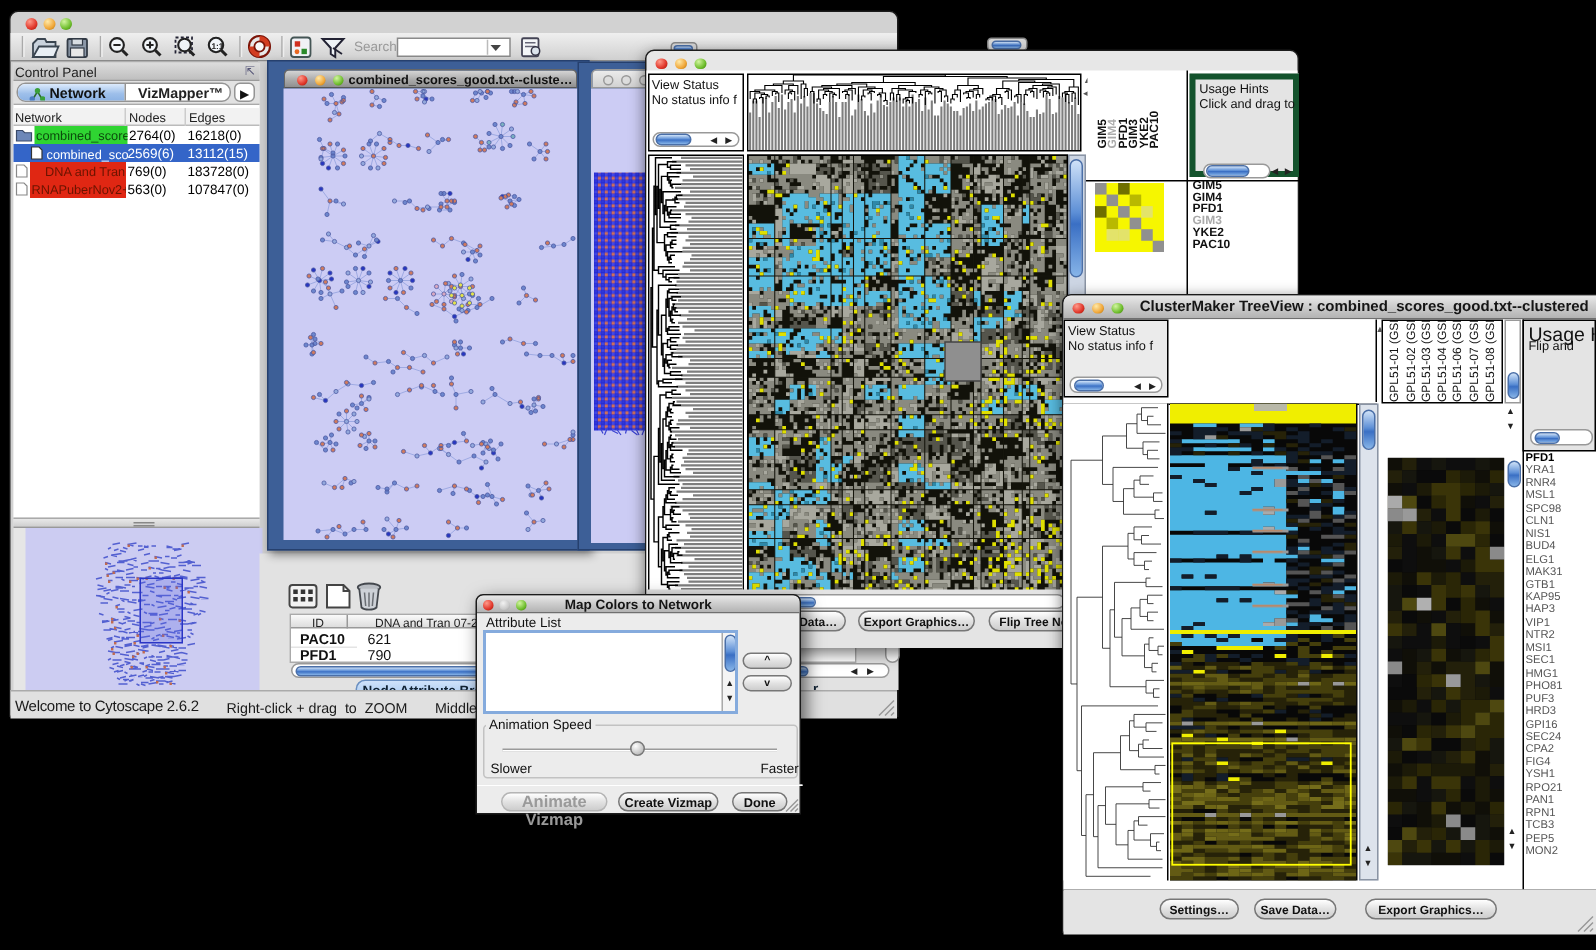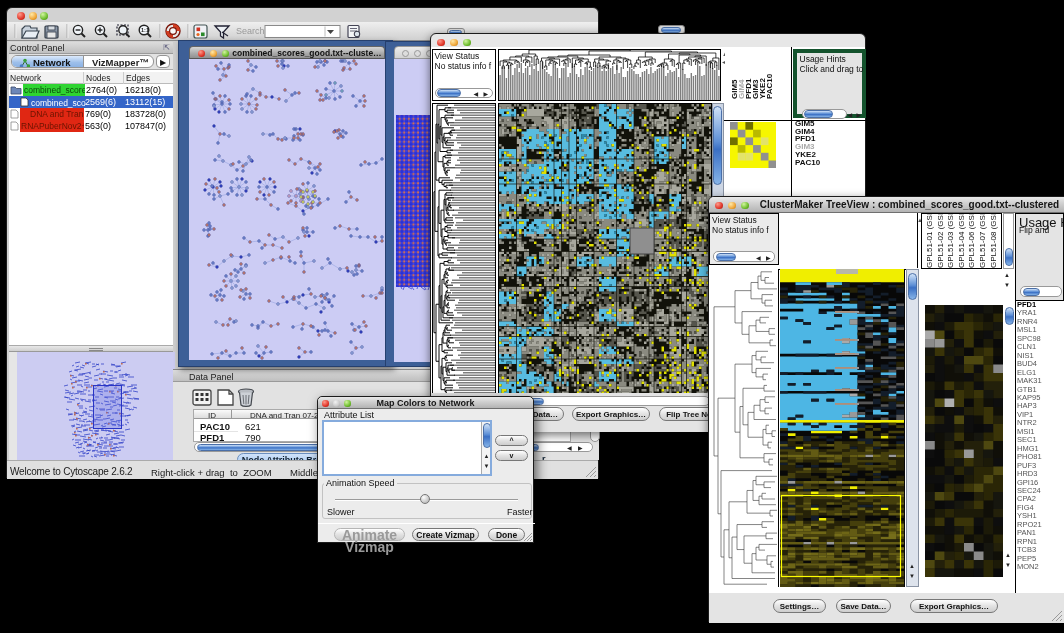--- a/index.html
+++ b/index.html
@@ -157,23 +157,20 @@
     <div class="abs" style="left:8px;top:310px;width:158px;height:108px;background:#ccccf2;overflow:hidden">
       <svg width="158" height="108" style="display:block">
           <path stroke="#3545c8" stroke-width="1" fill="none" opacity="0.8" d="M59 15l3 -1M63 15l4 1M68 11l6 -1M75 12l3 0M79 12l3 1M84 12l3 -0M94 12l4 1M99 15l5 -1M55 14l2 -1M58 11l5 -1M65 13l3 1M69 11l3 1M75 15l4 -1M79 13l3 -1M94 13l4 -0M98 14l5 -0M104 11l5 -1M52 20l3 -1M57 18l4 1M62 22l6 -0M70 21l4 -1M82 22l3 -0M86 19l5 1M93 19l3 -0M98 20l2 0M101 19l3 -1M105 23l5 -1M53 23l4 1M58 18l6 -1M65 22l5 -1M72 21l2 1M79 18l4 -1M84 22l5 0M90 23l6 1M97 20l4 0M102 23l4 0M108 22l5 1M55 26l5 -1M61 28l5 1M67 28l5 -1M77 28l4 -0M82 26l4 1M87 27l3 0M91 28l6 1M105 28l5 1M111 25l6 0M53 27l2 1M61 23l5 0M68 24l4 1M72 26l3 0M77 24l5 -1M88 27l3 1M92 27l4 -1M96 26l4 0M102 25l5 -0M108 24l3 -1M47 34l4 -1M58 29l5 -0M64 34l2 1M67 31l5 -1M86 32l3 1M91 33l6 -0M98 33l5 -0M103 32l5 1M110 35l6 -1M117 35l2 1M54 31l6 -1M60 33l5 -0M67 33l6 0M74 33l5 1M80 33l4 -1M85 30l2 -0M89 30l3 -0M92 33l5 -1M99 32l4 -1M103 33l5 1M114 33l6 -0M48 38l4 1M60 40l5 -0M66 38l4 0M71 39l2 -0M80 39l6 1M87 39l4 0M92 39l5 -0M101 37l4 1M107 40l5 0M114 37l6 -1M48 41l6 -1M55 35l3 -0M60 39l2 0M62 39l5 1M69 35l6 -0M76 37l4 -1M81 38l5 -1M87 35l5 -1M94 40l2 -0M97 36l3 0M100 39l5 0M106 40l5 -0M112 39l3 0M116 39l5 1M48 45l3 1M52 42l5 -1M58 46l4 1M63 47l6 1M71 43l5 0M78 45l4 -0M83 42l3 1M88 45l5 -0M94 41l4 1M99 45l3 -0M103 42l4 -1M108 42l6 1M116 46l6 1M47 45l6 1M54 44l2 -1M57 42l5 -1M63 42l6 0M75 43l3 0M87 45l4 1M93 45l4 0M98 47l3 1M102 46l3 -1M106 41l3 -1M110 46l6 1M117 47l5 0M52 47l6 1M71 48l3 -0M75 49l5 -1M87 49l5 1M93 49l6 0M100 52l5 1M106 50l4 1M110 50l2 1M50 50l5 0M60 52l3 -1M64 48l2 1M68 49l6 1M75 48l3 -0M79 51l4 0M84 51l2 1M88 53l6 -1M95 50l4 1M101 47l6 -1M109 51l5 0M62 56l4 0M66 59l4 1M72 55l6 -1M79 56l2 1M83 58l5 0M89 58l6 -1M96 54l4 -1M102 54l5 -1M108 56l5 1M115 58l2 -1M49 57l3 1M61 54l5 -0M68 56l2 1M72 58l4 1M82 57l6 -0M93 55l3 0M100 58l3 0M105 54l6 -0M112 58l3 -1M116 55l4 1M51 62l4 0M57 62l5 -1M64 64l3 -1M68 62l5 -0M74 63l3 -0M83 64l3 -1M89 60l3 1M98 61l3 -0M102 61l5 1M108 64l5 -1M51 63l5 -1M57 60l3 1M62 63l3 1M65 61l5 -1M71 64l5 1M78 63l6 0M90 64l4 -1M95 61l5 0M103 64l6 0M110 64l4 -1M56 67l5 1M62 69l3 -0M66 68l4 -1M72 69l3 1M76 67l6 1M82 68l4 0M88 67l5 -1M93 68l4 -1M99 69l6 -1M110 70l2 1M52 68l5 0M59 66l5 1M65 69l3 1M69 70l4 -1M75 69l4 -0M79 66l5 -1M86 67l2 -0M94 69l6 1M101 70l2 0M108 68l3 0M55 75l3 -1M59 72l4 1M64 74l5 0M85 75l4 -1M90 72l2 0M94 72l5 1M101 74l6 -1M108 72l2 1M54 74l4 -1M64 73l2 -0M67 73l6 -0M74 71l3 -0M77 73l6 -1M84 74l2 -1M87 72l3 -1M91 71l4 -0M95 73l4 -0M100 72l3 1M59 76l6 -1M66 79l5 -1M72 76l5 -1M78 80l4 -1M84 78l6 1M91 79l5 1M97 79l4 1M102 80l5 0M57 80l2 -1M60 79l5 1M66 78l5 -1M72 78l4 1M77 79l5 -1M84 78l3 0M88 78l6 1M96 78l3 1M108 78l5 -1M55 82l5 1M67 83l6 -1M74 83l2 1M78 82l4 -0M84 85l2 1M97 82l5 -1M104 83l4 1M58 83l5 0M63 84l6 1M71 85l3 1M75 81l6 1M89 83l4 -1M94 85l4 1M99 84l5 -1M66 87l6 1M79 87l2 -1M82 86l3 0M87 86l4 -0M92 88l4 -1M97 86l5 0M104 88l4 0M55 88l2 -1M58 88l6 -0M66 89l4 1M71 87l4 1M83 88l4 1M88 88l4 0M94 86l5 -0M99 86l4 1M58 91l4 -1M63 92l3 -1M72 92l3 1M76 90l3 0M80 92l6 1M87 90l3 0M92 90l4 0M97 92l4 -0M102 91l5 -1M56 93l3 1M61 92l4 1M67 91l3 -1M70 92l4 1M76 90l3 1M80 92l3 -1M84 91l6 -0M92 92l3 0M96 92l4 0M101 91l5 0M61 96l4 -1M66 96l2 1M70 94l4 -1M81 94l4 1M87 94l5 -0M93 96l6 1M99 95l3 1M59 96l3 -1M69 94l4 0M73 94l4 0M78 96l3 -1M82 96l3 -0M86 96l4 -0M92 94l4 -0M96 96l4 -1M102 95l5 0M61 100l2 1M65 101l4 -0M70 98l3 1M75 99l4 -1M79 99l2 -1M83 99l6 1M90 100l3 0M94 99l5 0M63 100l4 -1M69 99l5 -1M75 99l3 0M80 100l5 0M87 100l5 -1M93 99l5 1M99 99l5 -1M62 104l6 -0M69 102l3 -1M77 103l5 0M83 102l3 -1M87 102l6 -0M94 103l4 -1M66 102l2 -1M70 102l2 -1M74 104l2 1M77 104l3 1M82 104l6 -1M89 104l3 -0M93 102l2 1M96 103l4 1"></path>
           <path fill="#c06a50" d="M68 11h1.6v1.6h-1.6zM104 11h1.6v1.6h-1.6zM86 19h1.6v1.6h-1.6zM53 23h1.6v1.6h-1.6zM82 26h1.6v1.6h-1.6zM58 29h1.6v1.6h-1.6zM98 33h1.6v1.6h-1.6zM54 31h1.6v1.6h-1.6zM74 33h1.6v1.6h-1.6zM80 33h1.6v1.6h-1.6zM92 39h1.6v1.6h-1.6zM55 35h1.6v1.6h-1.6zM69 35h1.6v1.6h-1.6zM100 39h1.6v1.6h-1.6zM108 42h1.6v1.6h-1.6zM60 52h1.6v1.6h-1.6zM57 62h1.6v1.6h-1.6zM89 60h1.6v1.6h-1.6zM102 61h1.6v1.6h-1.6zM57 60h1.6v1.6h-1.6zM59 66h1.6v1.6h-1.6zM74 71h1.6v1.6h-1.6zM91 71h1.6v1.6h-1.6zM59 76h1.6v1.6h-1.6zM72 76h1.6v1.6h-1.6zM57 80h1.6v1.6h-1.6zM96 78h1.6v1.6h-1.6zM74 83h1.6v1.6h-1.6zM78 82h1.6v1.6h-1.6zM58 83h1.6v1.6h-1.6zM71 85h1.6v1.6h-1.6zM80 92h1.6v1.6h-1.6zM70 92h1.6v1.6h-1.6zM92 92h1.6v1.6h-1.6zM93 96h1.6v1.6h-1.6zM87 102h1.6v1.6h-1.6zM96 103h1.6v1.6h-1.6z"></path>
         </svg>
       <div class="abs" style="left:76px;top:33px;width:29px;height:44px;background:rgba(95,105,225,0.28);border:1px solid #2a35c5"></div>
     </div>
   </div>
 
   <div class="abs" id="dpanel" style="left:166px;top:361px;width:426px;height:91px;background:#e2e2e2">
-    <div class="abs" style="left:0;top:0;width:100%;height:13px;background:linear-gradient(#dcdcdc,#bfbfbf);border-bottom:1px solid #9a9a9a;border-top:1px solid #888">
-      <span class="abs" style="left:16px;top:1.5px;font-size:9px;color:#222">Data Panel</span>
-    </div>
 
 <svg class="abs" style="left:18px;top:17px" width="90" height="26">
  <rect x="2" y="4" width="18" height="15" rx="2" fill="#f2f2f2" stroke="#444" stroke-width="1.3"></rect>
  <g fill="#333">
           <rect x="4.5" y="7" width="3" height="3"></rect>
           <rect x="9.5" y="7" width="3" height="3"></rect>
           <rect x="14.5" y="7" width="3" height="3"></rect>
  <rect x="4.5" y="12" width="3" height="3"></rect>
           <rect x="9.5" y="12" width="3" height="3"></rect>
           <rect x="14.5" y="12" width="3" height="3"></rect>
@@ -546,19 +543,19 @@
   <div class="pill" style="left:177px;top:53px;width:33px;height:11px;font-size:7px;line-height:10px">v</div>
 
   <span class="abs" style="left:6px;top:81px;font-size:9px;color:#111;background:#ececec;z-index:2;padding:0 2px">Animation Speed</span>
   <div class="abs" style="left:4px;top:86px;width:210px;height:36px;border:1px solid #c2c2c2;border-radius:3px"></div>
   <div class="abs" style="left:17px;top:102px;width:183px;height:2px;background:#9a9a9a;border-bottom:1px solid #fff"></div>
   <div class="abs" style="left:102px;top:97px;width:10px;height:10px;border-radius:50%;background:radial-gradient(circle at 35% 30%,#fdfdfd,#c2c2c2 70%,#9a9a9a);border:1px solid #777"></div>
   <span class="abs" style="left:9px;top:110px;font-size:9px;color:#111">Slower</span>
   <span class="abs" style="left:189px;top:110px;font-size:9px;color:#111">Faster</span>
 
   <div class="abs" style="left:0;top:126px;width:217px;height:1px;background:#c2c2c2;border-bottom:1px solid #fff"></div>
-  <div class="pill" style="left:16px;top:131px;width:71px;height:13px;font-size:14px;line-height:12px;color:#9a9a9a;border-color:#b5b5b5">Animate Vizmap</div>
+  <div class="pill" style="left:16px;top:131px;width:71px;height:13px;font-size:11px;line-height:12px;color:#9a9a9a;border-color:#b5b5b5">Animate Vizmap</div>
   <div class="pill" style="left:94px;top:131px;width:67px;height:13px;font-size:8.5px;line-height:12px">Create Vizmap</div>
   <div class="pill" style="left:170px;top:131px;width:37px;height:13px;font-size:8.5px;line-height:12px">Done</div>
   <svg class="abs" style="right:0;bottom:0" width="10" height="10">
       <path d="M9 1L1 9M9 4L4 9M9 7L7 9" stroke="#999" stroke-width="1"></path>
     </svg>
 </div>
 
 </body></html>

